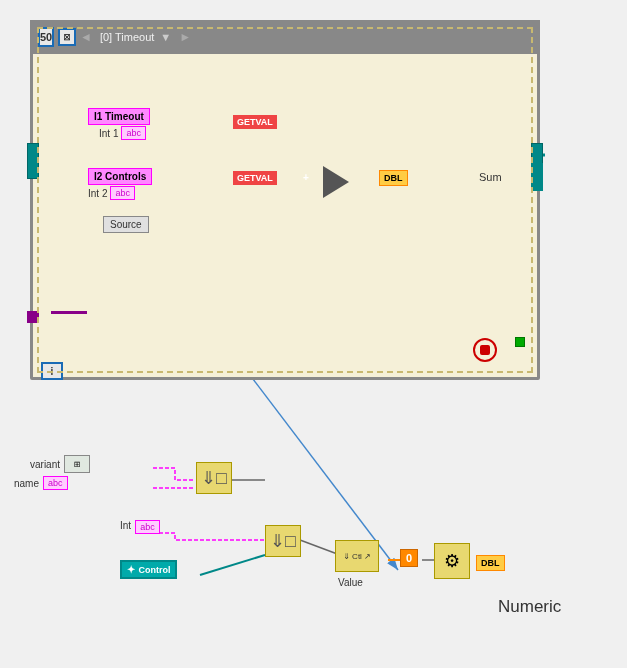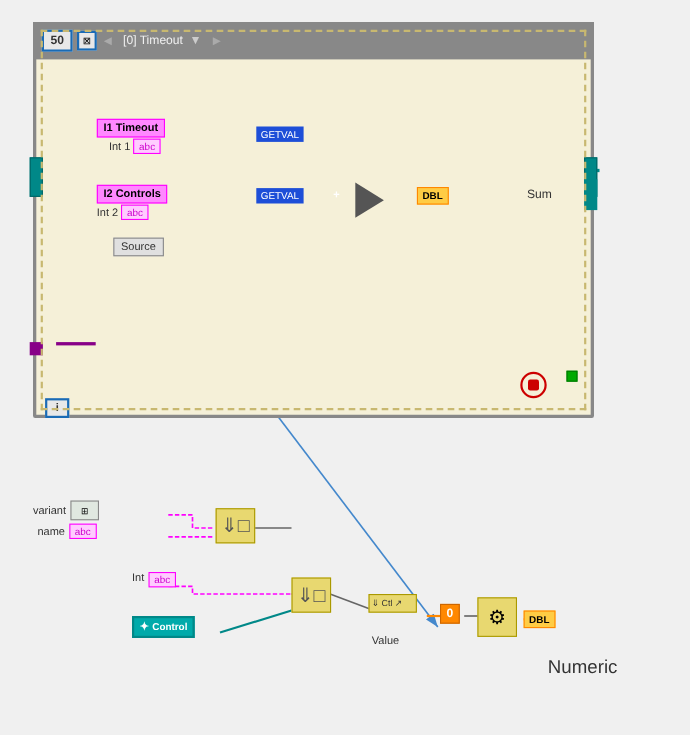--- a/index.html
+++ b/index.html
@@ -40,21 +40,21 @@
       top: -3px; left: -3px; right: -3px;
       height: 34px;
       background: #888;
       display: flex;
       align-items: center;
       padding: 0 8px;
       gap: 4px;
     }
 
     .iteration-box {
-      width: 28px;
+      width: 16px;
       height: 20px;
       background: #e8e8e8;
       border: 2px solid #1a6bb5;
       display: flex;
       align-items: center;
       justify-content: center;
       font-size: 11px;
       font-weight: bold;
       color: #333;
     }
@@ -103,24 +103,24 @@
       padding: 1px 4px;
       border: 1.5px solid #ff00ff;
       background: #ffccff;
       color: #cc00cc;
       font-size: 9px;
       white-space: nowrap;
     }
 
     .getval-box {
       padding: 2px 4px;
-      background: #1d4ed8;
+      background: #ef4444;
       color: #fff;
       font-size: 9px;
-      font-weight: normal;
+      font-weight: bold;
     }
 
     .source-box {
       padding: 2px 6px;
       background: #e0e0e0;
       border: 1px solid #888;
       font-size: 10px;
       color: #333;
     }
 
@@ -241,26 +241,26 @@
       color: #fff;
       font-size: 9px;
       font-weight: bold;
       display: flex;
       align-items: center;
       gap: 3px;
     }
 
     .ctl-node {
       width: 44px;
-      height: 17px;
+      height: 32px;
       background: #e8d870;
       border: 1.5px solid #aa9900;
       display: flex;
       align-items: center;
-      justify-content: flex-start;
+      justify-content: center;
       font-size: 8px;
       color: #333;
       padding: 2px;
     }
 
     .zero-box {
       width: 18px;
       height: 18px;
       background: #ff8800;
       border: 1.5px solid #cc6600;
@@ -437,21 +437,21 @@
 
   <div class="iter-indicator">i</div>
 
 </div>
 
 <div style="position:absolute; top:455px; left:30px; display:flex; align-items:center; gap:4px;">
   <span class="node-label">variant</span>
   <div class="variant-box">⊞</div>
 </div>
 
-<div style="position:absolute; top:476px; left:34px; display:flex; align-items:center; gap:4px;">
+<div style="position:absolute; top:476px; left:14px; display:flex; align-items:center; gap:4px;">
   <span class="node-label">name</span>
   <div class="name-abc-box">abc</div>
 </div>
 
 <div class="node-yellow" style="position:absolute; top:462px; left:196px;">
   <span style="font-size:18px; color:#555;">⇓□</span>
 </div>
 
 <div style="position:absolute; top:520px; left:120px; display:flex; gap:4px;">
   <span class="node-label">Int</span>

